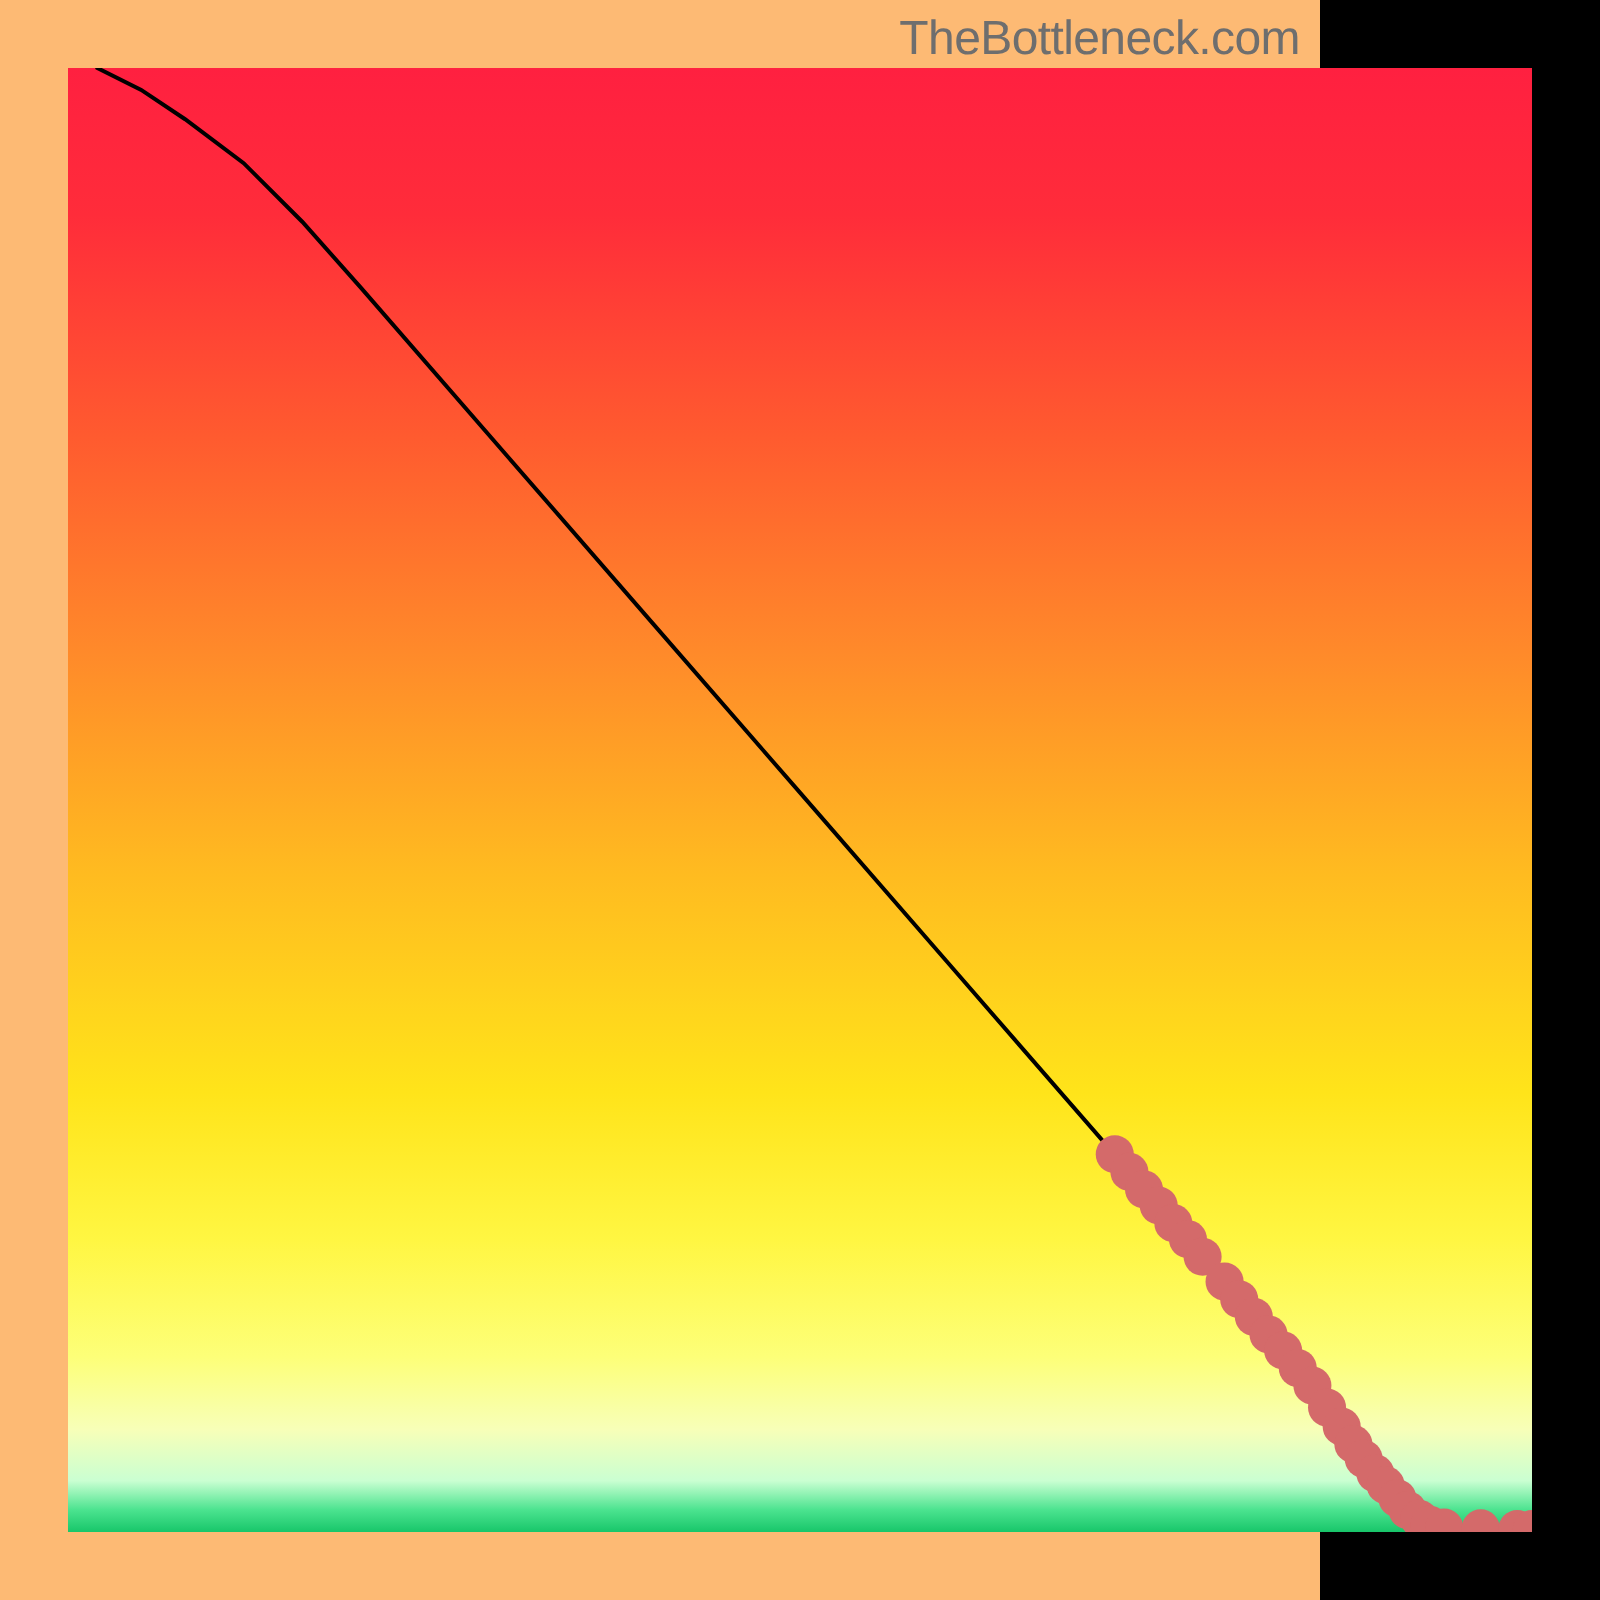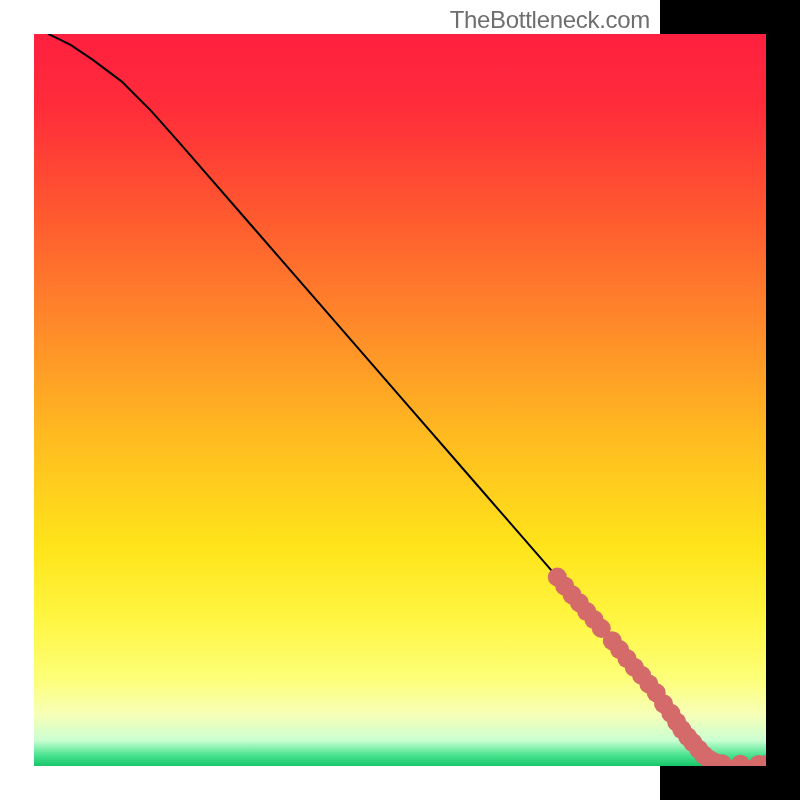--- a/index.html
+++ b/index.html
@@ -10,21 +10,21 @@
     background: #000;
     font-family: Arial, Helvetica, sans-serif;
     overflow: hidden;
   }
   .frame {
     position: absolute;
     left: 0;
     top: 0;
     width: 660px;
     height: 800px;
-    background: #ffffff;
+    background: #fdba74;
   }
   .plot {
     position: absolute;
     left: 34px;
     top: 34px;
     width: 732px;
     height: 732px;
   }
   .plot svg {
     display: block;

